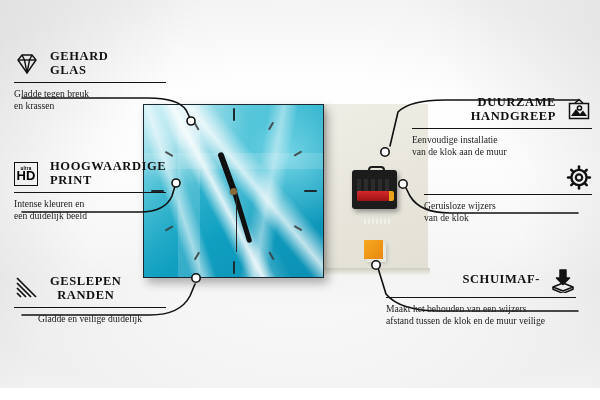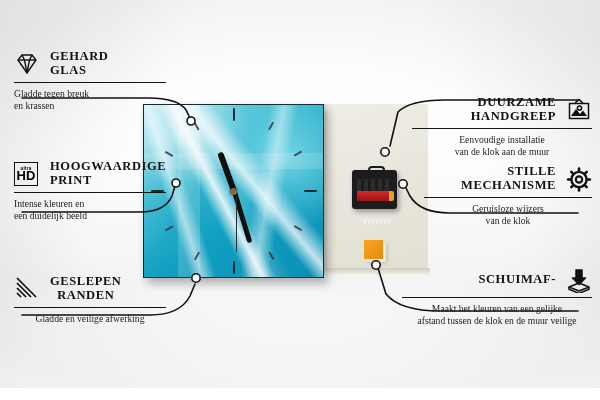--- a/index.html
+++ b/index.html
@@ -83,32 +83,32 @@
   
   .feat{position:absolute;}
   .feat .head{display:flex;align-items:center;gap:10px;}
   .feat.left .head{flex-direction:row;justify-content:flex-start;}
   .feat.right .head{flex-direction:row-reverse;justify-content:flex-start;}
   .feat .titles{font-family:"Liberation Serif",serif;font-weight:bold;color:#111;
     font-size:12.5px;line-height:13.5px;letter-spacing:.6px;text-transform:uppercase;}
   .feat.right .titles{text-align:right;}
   .rule{height:1.4px;background:#141414;margin:5px 0 5px 0;}
   .desc{font-family:"Liberation Serif",serif;font-size:9.6px;line-height:11.6px;color:#222;}
-  .feat.right .desc{text-align:center;}
+  .feat.right .desc{text-align:left;}
 
   .ico{flex:0 0 auto;width:26px;height:24px;display:block;}
   .ico svg{display:block;}
 
   
   #f-gehard   {left:14px;  top:50px;  width:152px;}
   #f-print    {left:14px;  top:160px; width:152px;}
   #f-randen   {left:14px;  top:275px; width:152px;text-align:center;}
   #f-handgreep{right:8px;  top:48px;  width:180px;margin-top:48px;}
   #f-mech     {right:8px;  top:165px; width:168px;}
-  #f-stand    {right:8px;  top:268px; width:190px;}
+  #f-stand    {right:24px;  top:268px; width:190px;}
 
   .hd-badge{width:24px;height:24px;border:1.6px solid #111;display:flex;flex-direction:column;
     align-items:center;justify-content:center;box-sizing:border-box;}
   .hd-badge .u{font-family:"Liberation Sans",sans-serif;font-size:4.6px;font-weight:bold;line-height:5px;letter-spacing:.2px;}
   .hd-badge .h{font-family:"Liberation Sans",sans-serif;font-size:13px;font-weight:bold;line-height:9.5px;text-align:center;}
 </style>
 </head>
 <body>
 
 <div id="stage">
@@ -233,21 +233,21 @@
           </g>
         </svg>
       </span>
       <span class="titles">
         <span>GESLEPEN</span><br>
         <span>RANDEN</span>
       </span>
     </div>
     <div class="rule"></div>
     <div class="desc">
-      <span>Gladde en veilige afwerking</span>
+      <span>Gladde en veilige duidelijk</span>
     </div>
   </div>
 
   <div class="feat right" id="f-handgreep">
     <div class="head">
       <span class="ico">
         <svg width="26" height="24" viewBox="0 0 26 24">
           <g fill="none" stroke="#111" stroke-width="1.5">
             <rect x="3.5" y="5.5" width="19" height="15"></rect>
             <path d="M5,18 L10,11 L14,16 L17,12.5 L21,18 Z" fill="#111" stroke="none"></path>
@@ -281,24 +281,20 @@
             <path d="M2.1,12.5 H4.7"></path>
               <path d="M21.3,12.5 H23.9"></path>
             <path d="M5.3,4.8 L7.1,6.6"></path>
               <path d="M18.9,18.4 L20.7,20.2"></path>
             <path d="M20.7,4.8 L18.9,6.6"></path>
               <path d="M7.1,18.4 L5.3,20.2"></path>
           </g>
           <circle cx="13" cy="12.5" r="3.2" fill="none" stroke="#111" stroke-width="2.2"></circle>
         </svg>
       </span>
-      <span class="titles">
-        <span>STILLE</span><br>
-        <span>MECHANISME</span>
-      </span>
     </div>
     <div class="rule"></div>
     <div class="desc">
       <span>Geruisloze wijzers</span><br>
       <span>van de klok</span>
     </div>
   </div>
 
   <div class="feat right" id="f-stand">
     <div class="head">
@@ -310,17 +306,17 @@
             <path d="M3,19 v2.2 L13,25.4 L23,21.2 V19"></path>
           </g>
         </svg>
       </span>
       <span class="titles">
         <span>SCHUIMAF-</span><br>
       </span>
     </div>
     <div class="rule"></div>
     <div class="desc">
-      <span>Maakt het kleuren van een gelijke</span><br>
+      <span>Maakt het behouden van een wijzers</span><br>
       <span>afstand tussen de klok en de muur veilige</span>
     </div>
   </div>
 </div>
 
 </body></html>

